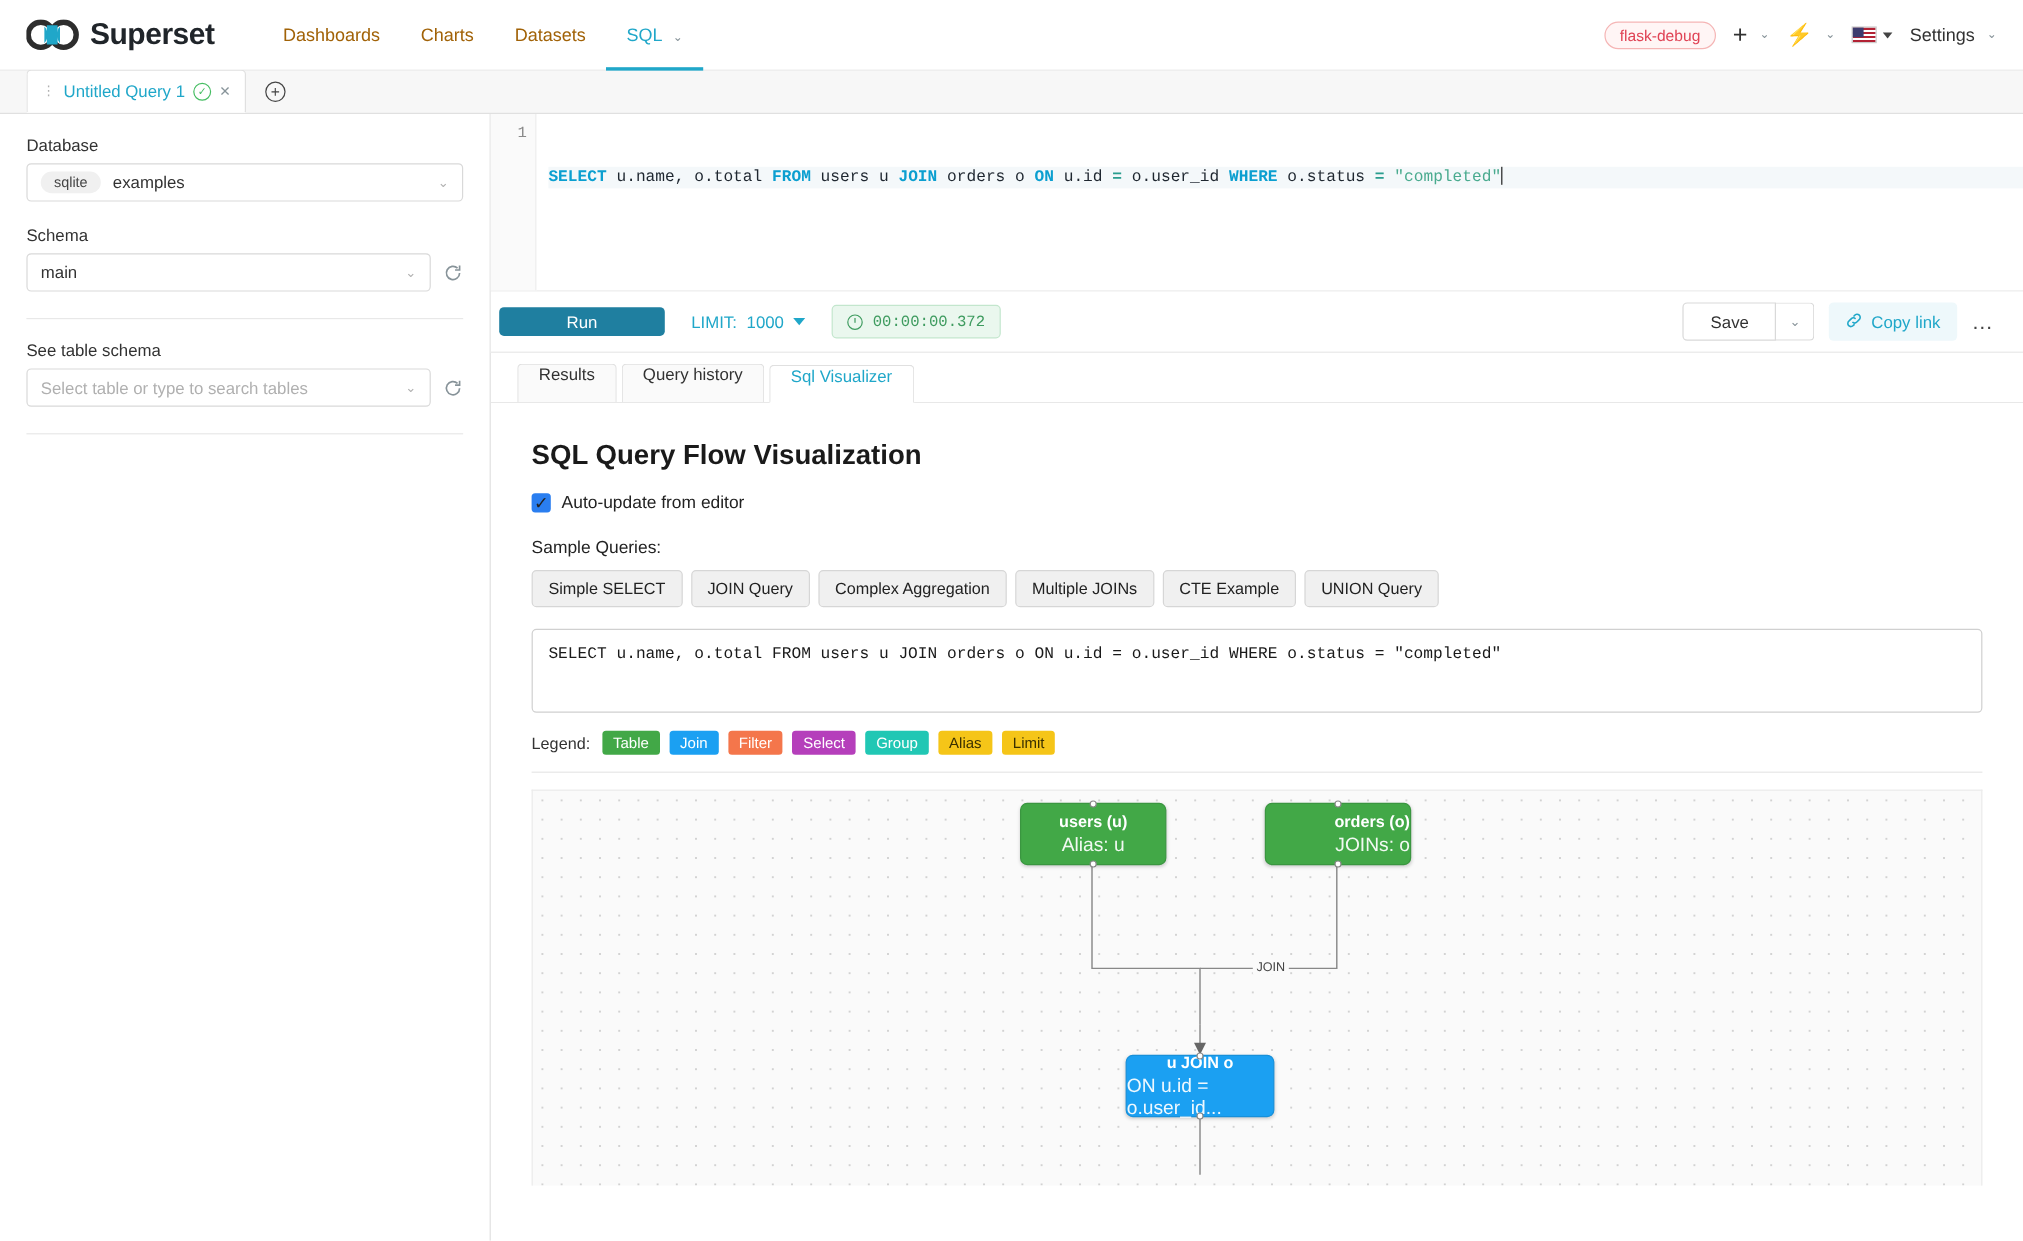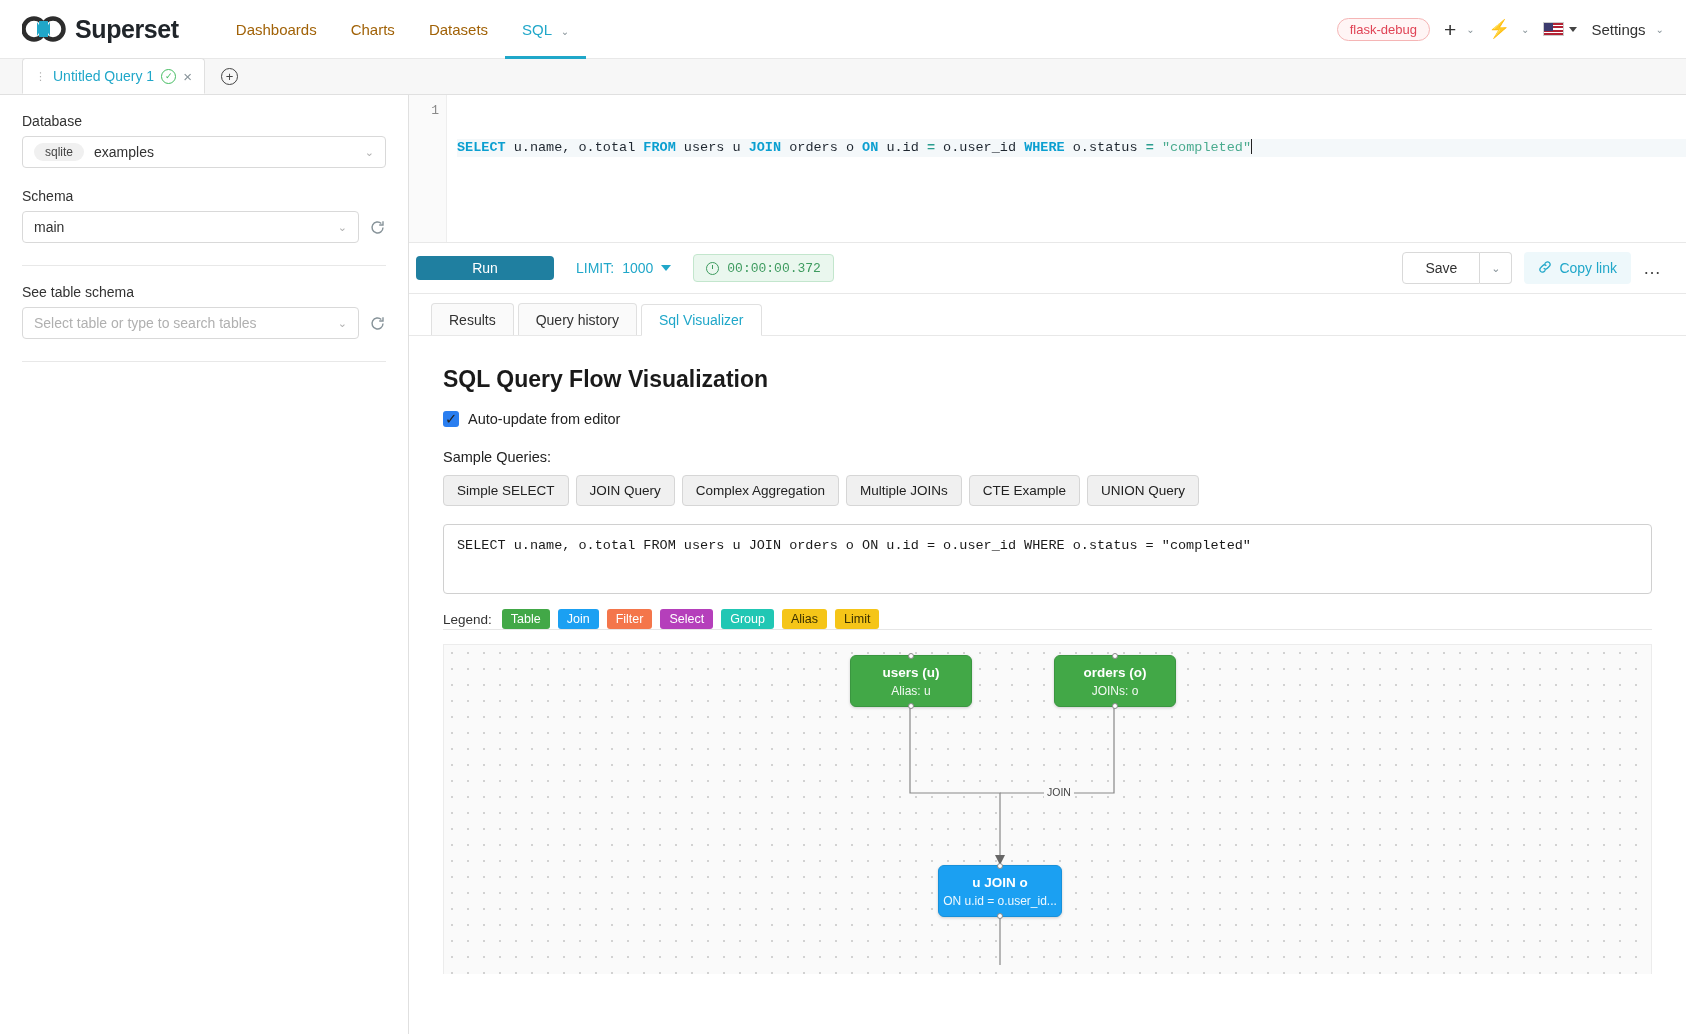--- a/index.html
+++ b/index.html
@@ -202,21 +202,21 @@
   }
   .dots { color: #444; font-size: 18px; cursor: pointer; letter-spacing: 1px; }
 
   
   .res-tabs {
     display: flex; align-items: flex-end; gap: 4px;
     padding: 10px 0 0 22px; background: #fff;
     border-bottom: 1px solid #e8e8e8; height: 42px;
   }
   .res-tab {
-    height: 32px; padding: 0 17px; display: flex; align-items: center;
+    height: 32px; padding: 0 17px; display: flex; 
     font-size: 14px; color: #323232; background: #fafafa;
     border: 1px solid #e0e0e0; border-bottom: none;
     border-radius: 4px 4px 0 0; cursor: pointer;
   }
   .res-tab.active { background: #fff; color: #20a7c9; border-bottom: 1px solid #fff; margin-bottom: -1px; }
 
   
   .viz-pane { flex: 1; overflow: hidden; padding: 22px 34px 0 34px; background: #fff; }
   .viz-title { font-size: 23px; font-weight: bold; color: #1a1a1a; margin: 8px 0 18px 0; }
   .checkline { display: flex; align-items: center; gap: 9px; margin-bottom: 22px; }
@@ -232,42 +232,42 @@
     background: #f0f0f0; border: 1px solid #d6d6d6; border-radius: 4px;
     padding: 7px 13px; font-size: 13.5px; color: #222; cursor: pointer;
   }
   .sql-textarea {
     width: 100%; height: 70px; border: 1px solid #d0d0d0; border-radius: 4px;
     padding: 11px 13px; font-family: "Liberation Mono", monospace; font-size: 13.5px;
     color: #1a1a1a; resize: none; outline: none; background: #fff; line-height: 1.5;
   }
   .legend-row {
     display: flex; align-items: center; gap: 8px;
-    margin: 12px 0 14px 0; border-bottom: 1px solid #e6e6e6;
+    margin: 12px 0 14px 0; padding-bottom: 14px; border-bottom: 1px solid #e6e6e6;
   }
   .legend-label { font-size: 13.5px; color: #333; margin-right: 2px; }
   .badge { color: #fff; border-radius: 3px; padding: 3px 9px; font-size: 12.5px; }
   .badge-order, .badge-limit { color: #3a3000; }
 
   
   .graph {
     position: relative; height: 330px; width: 100%;
     background-color: #fafafa;
     background-image: radial-gradient(#d2d2d2 1px, transparent 1px);
     background-size: 16px 16px;
     border: 1px solid #ececec; border-bottom: none;
     overflow: hidden;
   }
   .node {
     position: absolute; border-radius: 6px; color: #fff;
     display: flex; flex-direction: column; align-items: center; justify-content: center;
     box-shadow: 0 1px 3px rgba(0,0,0,0.18); cursor: pointer;
   }
   .node .n-title { font-size: 13.5px; font-weight: bold; }
-  .node .n-sub { font-size: 12px; opacity: 0.93; margin-top: 4px; }
+  .node .n-sub { font-size: 16px; opacity: 0.93; margin-top: 4px; }
   .node-table { background: #42a847; border: 1px solid #3a9640; }
   .node-join { background: #1ba0f2; border: 1px solid #1790da; }
   .port {
     position: absolute; width: 6px; height: 6px; border-radius: 50%;
     background: #fff; border: 1px solid #888; left: 50%; margin-left: -3px;
   }
   .port.top { top: -3px; }
   .port.bot { bottom: -3px; }
   .edge-label {
     position: absolute; font-size: 10.5px; color: #444; background: #fafafa; padding: 0 3px;
@@ -471,21 +471,21 @@
             <path d="M556 272 L556 320" fill="none" stroke="#888" stroke-width="1.2"></path>
           </svg>
 
           <div class="node node-table" style="left:406px; top:10px; width:122px; height:52px;">
             <span class="port top"></span>
             <span class="n-title">users (u)</span>
             <span class="n-sub">Alias: u</span>
             <span class="port bot"></span>
           </div>
 
-          <div class="node node-table" style="left:610px; top:10px; width:122px; height:52px;">
+          <div class="node node-table" style="left:610px; top:10px; width:122px; height:52px;align-items:flex-end;">
             <span class="port top"></span>
             <span class="n-title">orders (o)</span>
             <span class="n-sub">JOINs: o</span>
             <span class="port bot"></span>
           </div>
 
           <div class="edge-label" style="left:600px; top:141px;">JOIN</div>
 
           <div class="node node-join" style="left:494px; top:220px; width:124px; height:52px;">
             <span class="port top"></span>

